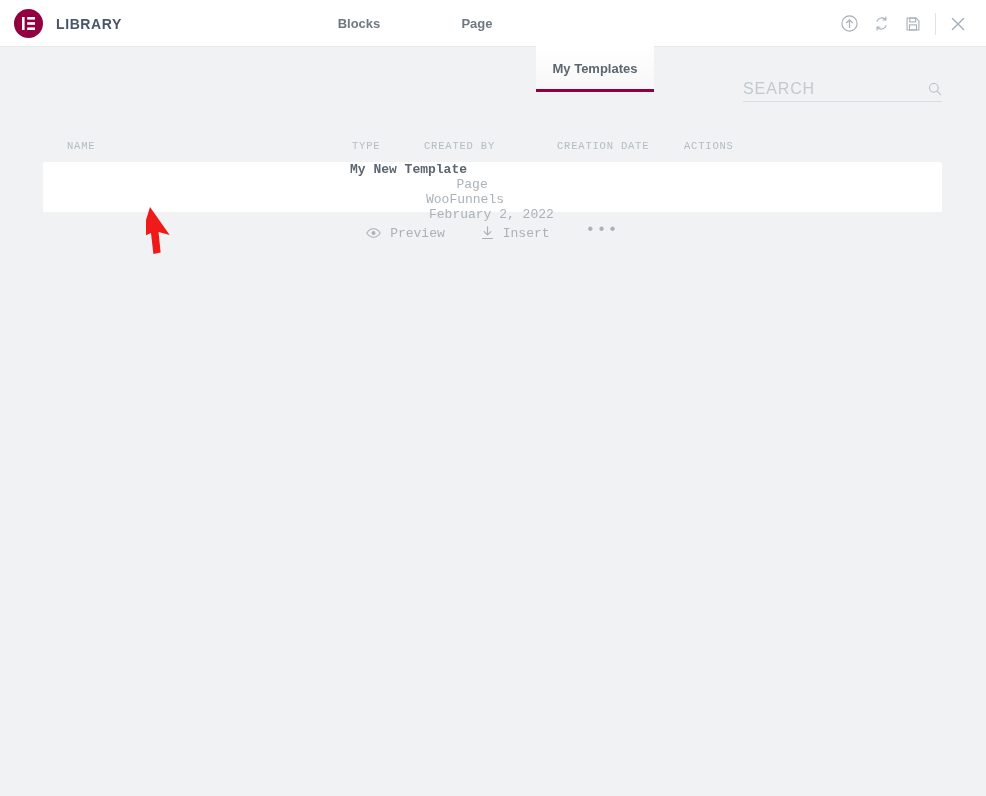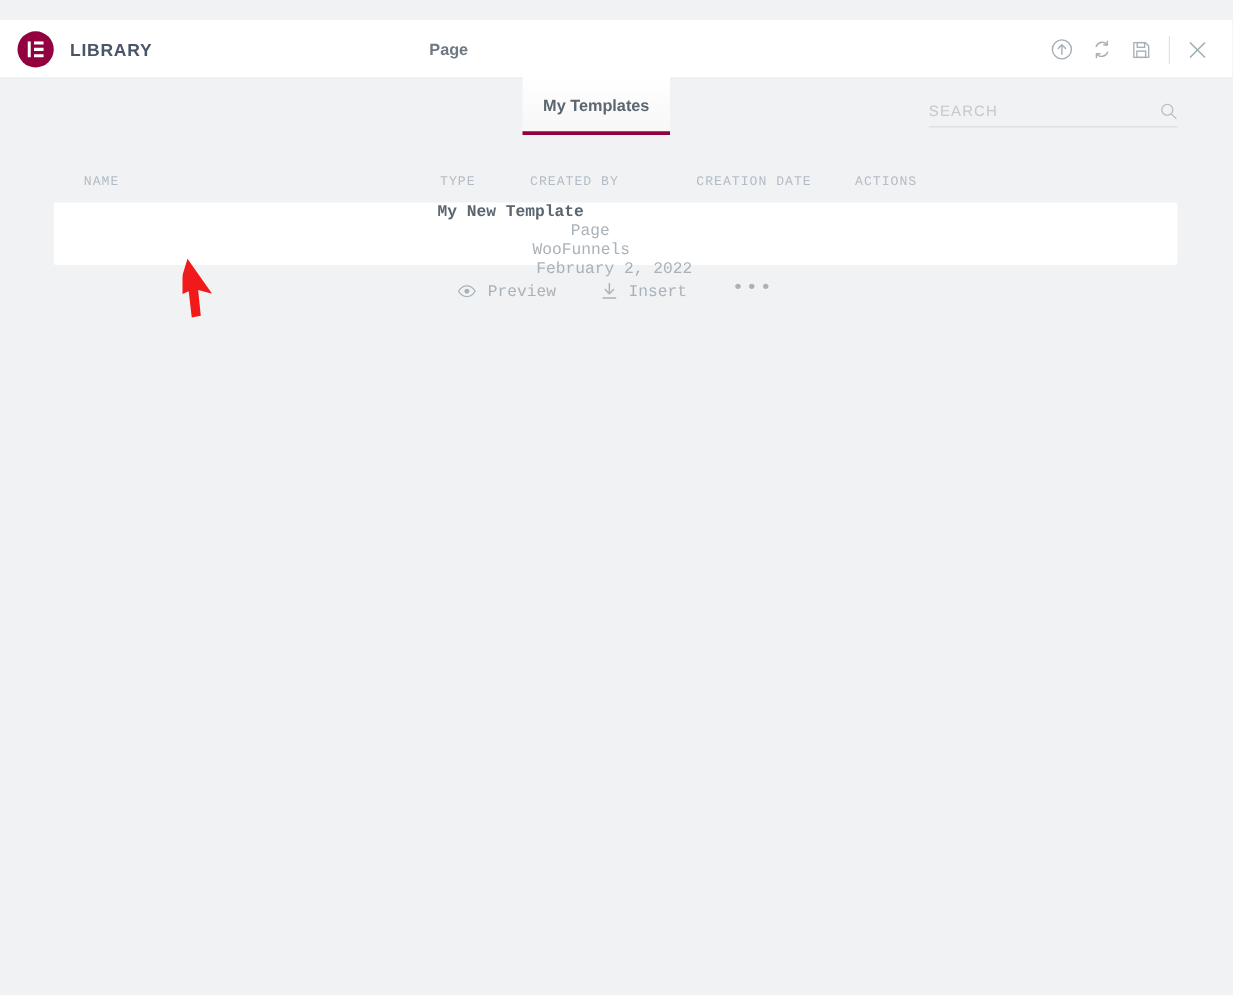--- a/index.html
+++ b/index.html
@@ -11,21 +11,21 @@
     height: 796px;
     background: #f1f2f3;
     font-family: "Liberation Sans", sans-serif;
     overflow: hidden;
     position: relative;
   }
 
   
   .header {
     position: absolute;
-    top: 16px; left: 0;
+    top: 0; left: 0;
     width: 986px;
     height: 47px;
     background: #ffffff;
     border-bottom: 1px solid #e6e8ea;
     box-sizing: border-box;
   }
   .brand {
     position: absolute;
     left: 14px; top: 9px;
     display: flex;
@@ -117,21 +117,21 @@
     border-bottom: 1px solid #d9dde1;
     display: flex;
     align-items: center;
     box-sizing: border-box;
   }
   .search-input {
     border: none;
     outline: none;
     background: transparent;
     font-family: "Liberation Sans", sans-serif;
-    font-size: 12px;
+    font-size: 16px;
     letter-spacing: 0.9px;
     color: #404040;
     width: 170px;
     padding: 0;
   }
   .search-input::placeholder {
     color: #c2c9cf;
     letter-spacing: 0.9px;
   }
   .search-icon {
@@ -237,20 +237,21 @@
         <rect x="0" y="0" width="2.6" height="13" fill="#ffffff"></rect>
         <rect x="5.2" y="0" width="7.8" height="2.6" fill="#ffffff"></rect>
         <rect x="5.2" y="5.2" width="7.8" height="2.6" fill="#ffffff"></rect>
         <rect x="5.2" y="10.4" width="7.8" height="2.6" fill="#ffffff"></rect>
       </svg>
     </span>
     <span class="brand-title">LIBRARY</span>
   </div>
 
   <div class="tabs">
+    <div class="tab">Blocks</div>
     <div class="tab">Page</div>
     <div class="tab active">My Templates</div>
   </div>
 
   <div class="header-actions">
     <span class="hicon">
       <svg width="19" height="19" viewBox="0 0 20 20" fill="none" stroke="currentColor" stroke-width="1.2">
         <circle cx="10" cy="10" r="8"></circle>
         <path d="M10 14.2 V6.4" stroke-linecap="round"></path>
         <path d="M6.9 9.2 L10 6.1 L13.1 9.2" stroke-linecap="round" stroke-linejoin="round"></path>

